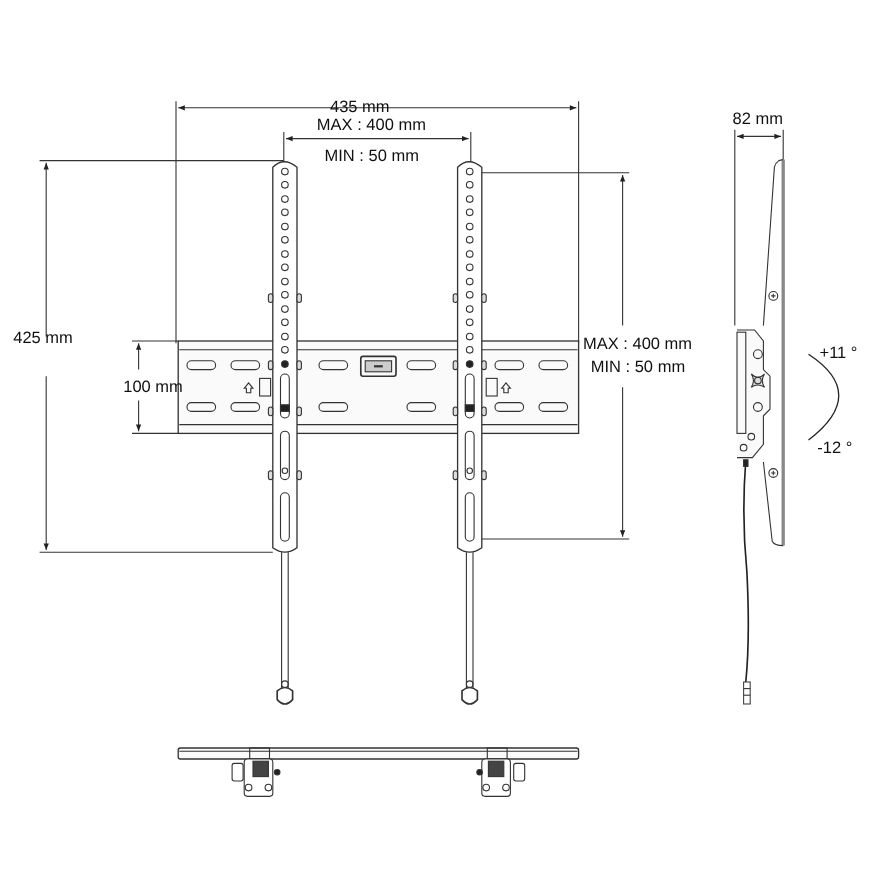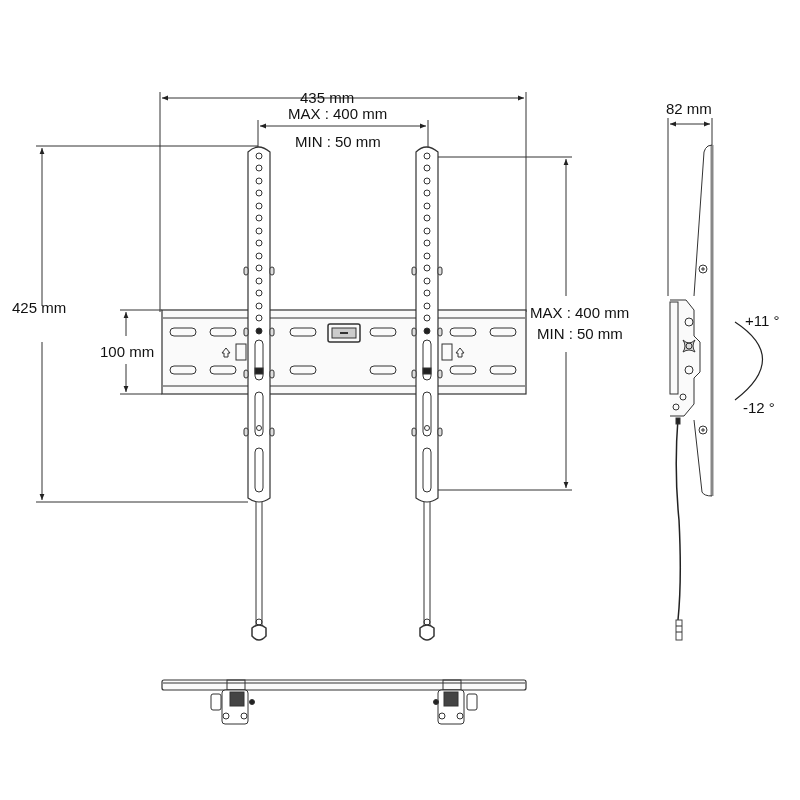--- a/index.html
+++ b/index.html
@@ -229,19 +229,19 @@
       <circle cx="436" cy="702" r="2.5" fill="#222"></circle>
     </g>
   </g>
 </svg>
 
 
 <div class="lbl" style="left:300px;top:78px;margin-top:12px;">435 mm</div>
 <div class="lbl" style="left:288px;top:106px;">MAX : 400 mm</div>
 <div class="lbl" style="left:295px;top:134px;">MIN : 50 mm</div>
 <div class="lbl" style="left:12px;top:300px;">425 mm</div>
-<div class="lbl" style="left:100px;top:344px;">100 mm</div>
+<div class="lbl" style="left:112px;top:344px;">100 mm</div>
 <div class="lbl" style="left:530px;top:305px;">MAX : 400 mm</div>
 <div class="lbl" style="left:537px;top:326px;">MIN : 50 mm</div>
 <div class="lbl" style="left:666px;top:101px;">82 mm</div>
 <div class="lbl" style="left:745px;top:313px;">+11 °</div>
 <div class="lbl" style="left:743px;top:400px;">-12 °</div>
 </div>
 
 </body></html>

